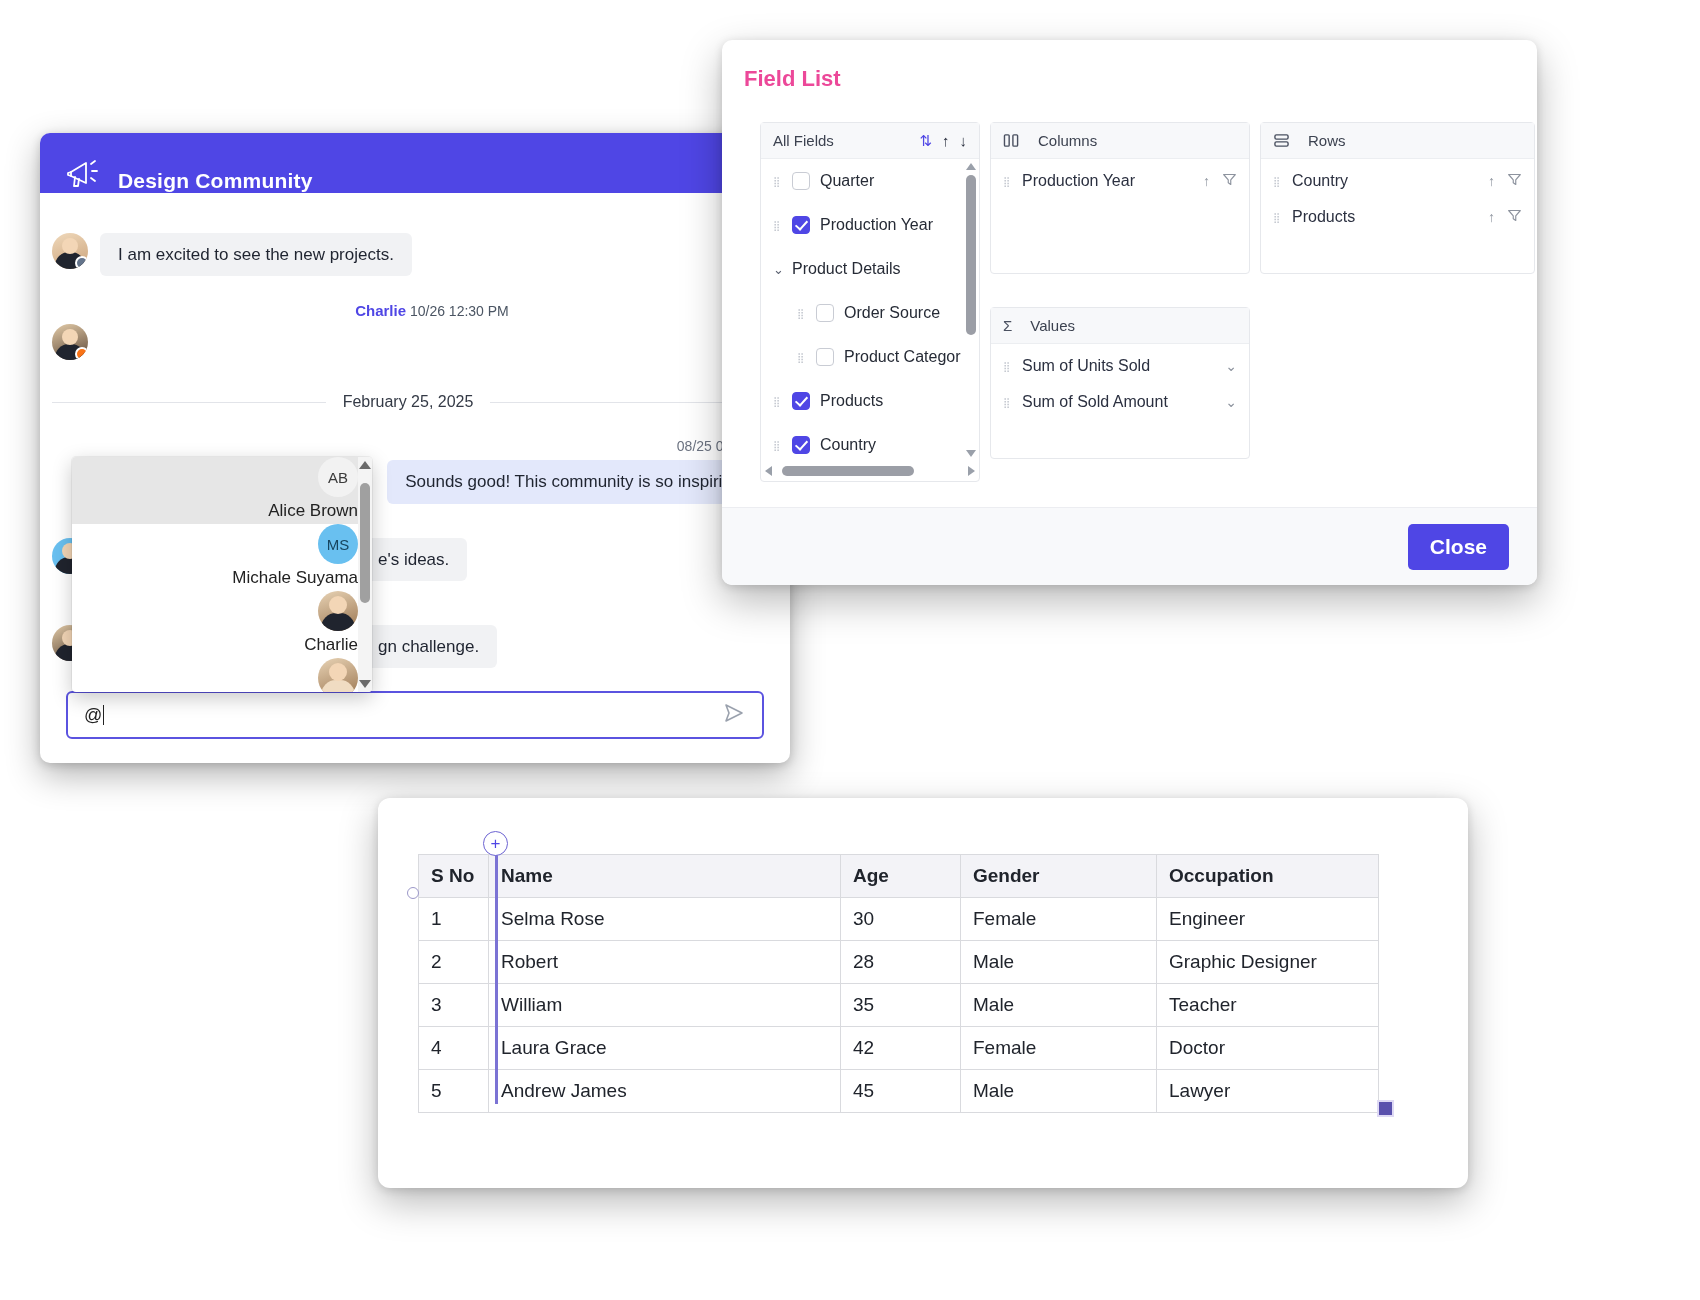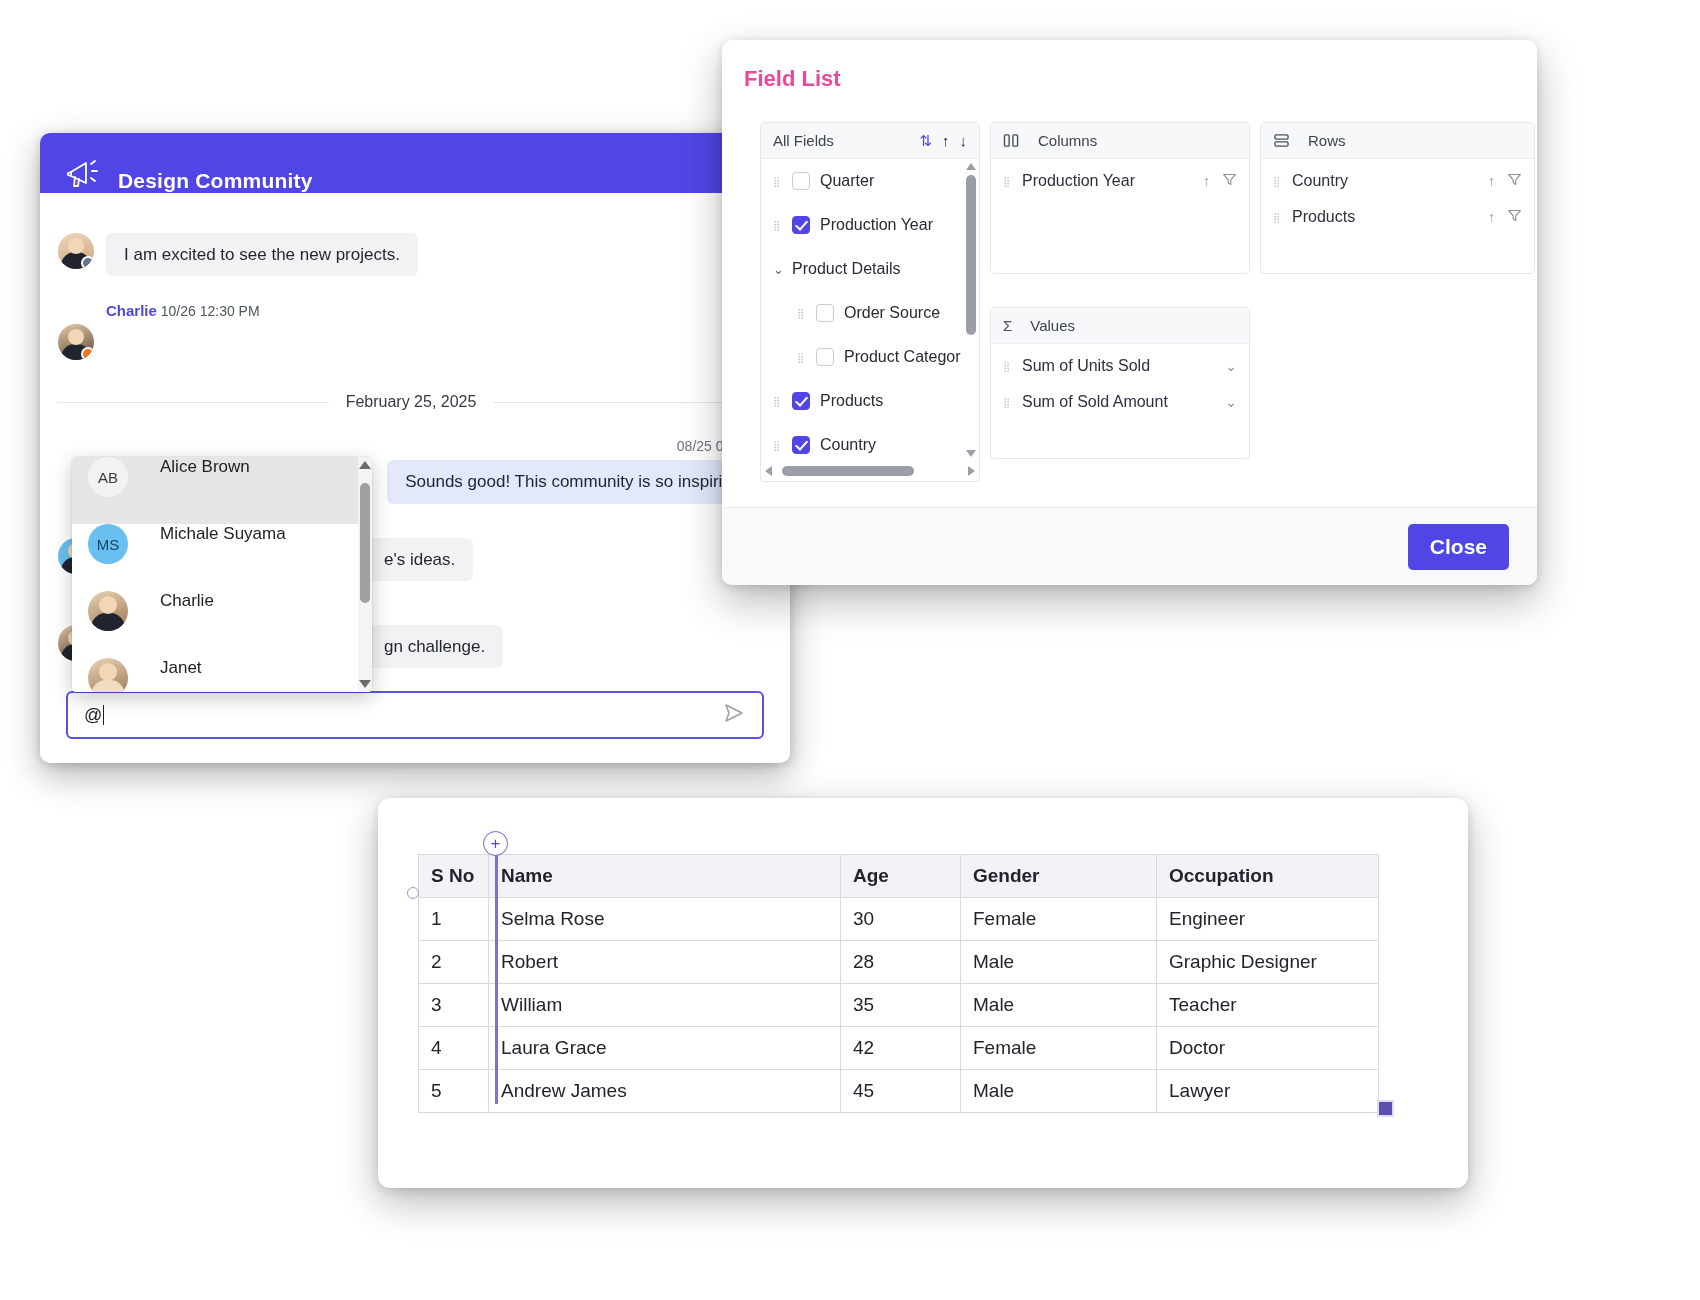--- a/index.html
+++ b/index.html
@@ -17,21 +17,21 @@
     width: 750px; height: 630px;
     background: #ffffff; border-radius: 10px;
     box-shadow: 0 12px 34px rgba(0,0,0,.30), 0 2px 10px rgba(0,0,0,.16);
     overflow: hidden;
   }
   .chat-header {
     height: 60px; background: #4f46e5; display: flex; align-items: flex-end;
     padding: 0 26px; gap: 18px;
   }
   .chat-header .title { color:#fff; font-size: 21px; font-weight: 700; letter-spacing:.2px; }
-  .chat-body { position: relative; height: 520px; padding: 6px 26px 0 18px; overflow: hidden; }
+  .chat-body { position: relative; height: 520px; padding: 6px 26px 0 12px; overflow: hidden; text-align: center; }
 
   .msg-row { display: flex; align-items: flex-start; gap: 12px; margin-top: 8px; }
   .avatar-img {
     width: 36px; height: 36px; border-radius: 50%; flex: 0 0 36px; position: relative;
     background: linear-gradient(160deg,#cbb79a,#8d6d4f);
     overflow: hidden;
   }
   .avatar-img.a2 { background: linear-gradient(160deg,#e3cba8,#5b4636); }
   .avatar-img.a3 { background: linear-gradient(160deg,#f0d9bb,#caa27a); }
   .avatar-img::after {
@@ -68,21 +68,21 @@
   .right-meta { font-size:14px; color:#6b7280; margin: 10px 0 6px 0; }
 
   
   .mention-pop {
     position:absolute; left: 72px; top: 457px; width: 300px; height: 235px;
     background:#ffffff; border-radius:4px;
     box-shadow: 0 6px 20px rgba(0,0,0,.22), 0 0 0 1px rgba(0,0,0,.05);
     overflow: hidden; z-index: 40;
   }
   .mention-list { position:absolute; inset: 0 14px 0 0; }
-  .mention-item { display:flex; align-items:flex-start; gap:32px; height:67px; padding-left:16px; }
+  .mention-item { display:flex; align-items:flex-end; gap:4px; height:67px; padding-left:16px;flex-direction:column; }
   .mention-item.sel { background:#e6e6e6; }
   .mi-av {
     width:40px; height:40px; border-radius:50%; flex:0 0 40px; display:flex;
     align-items:center; justify-content:center; font-size:15px; color:#3b3b3b;
   }
   .mi-av.ab { background:#f2f2f2; }
   .mi-av.ms { background:#69c0f0; color:#17455f; }
   .mi-av.photo { background: linear-gradient(160deg,#e8d3b5,#9a7550); position:relative; overflow:hidden; }
   .mi-av.photo::before { content:""; position:absolute; left:50%; top:12%; transform:translateX(-50%);
     width:18px; height:18px; border-radius:50%; background:#f3d6b6; z-index:2;}

